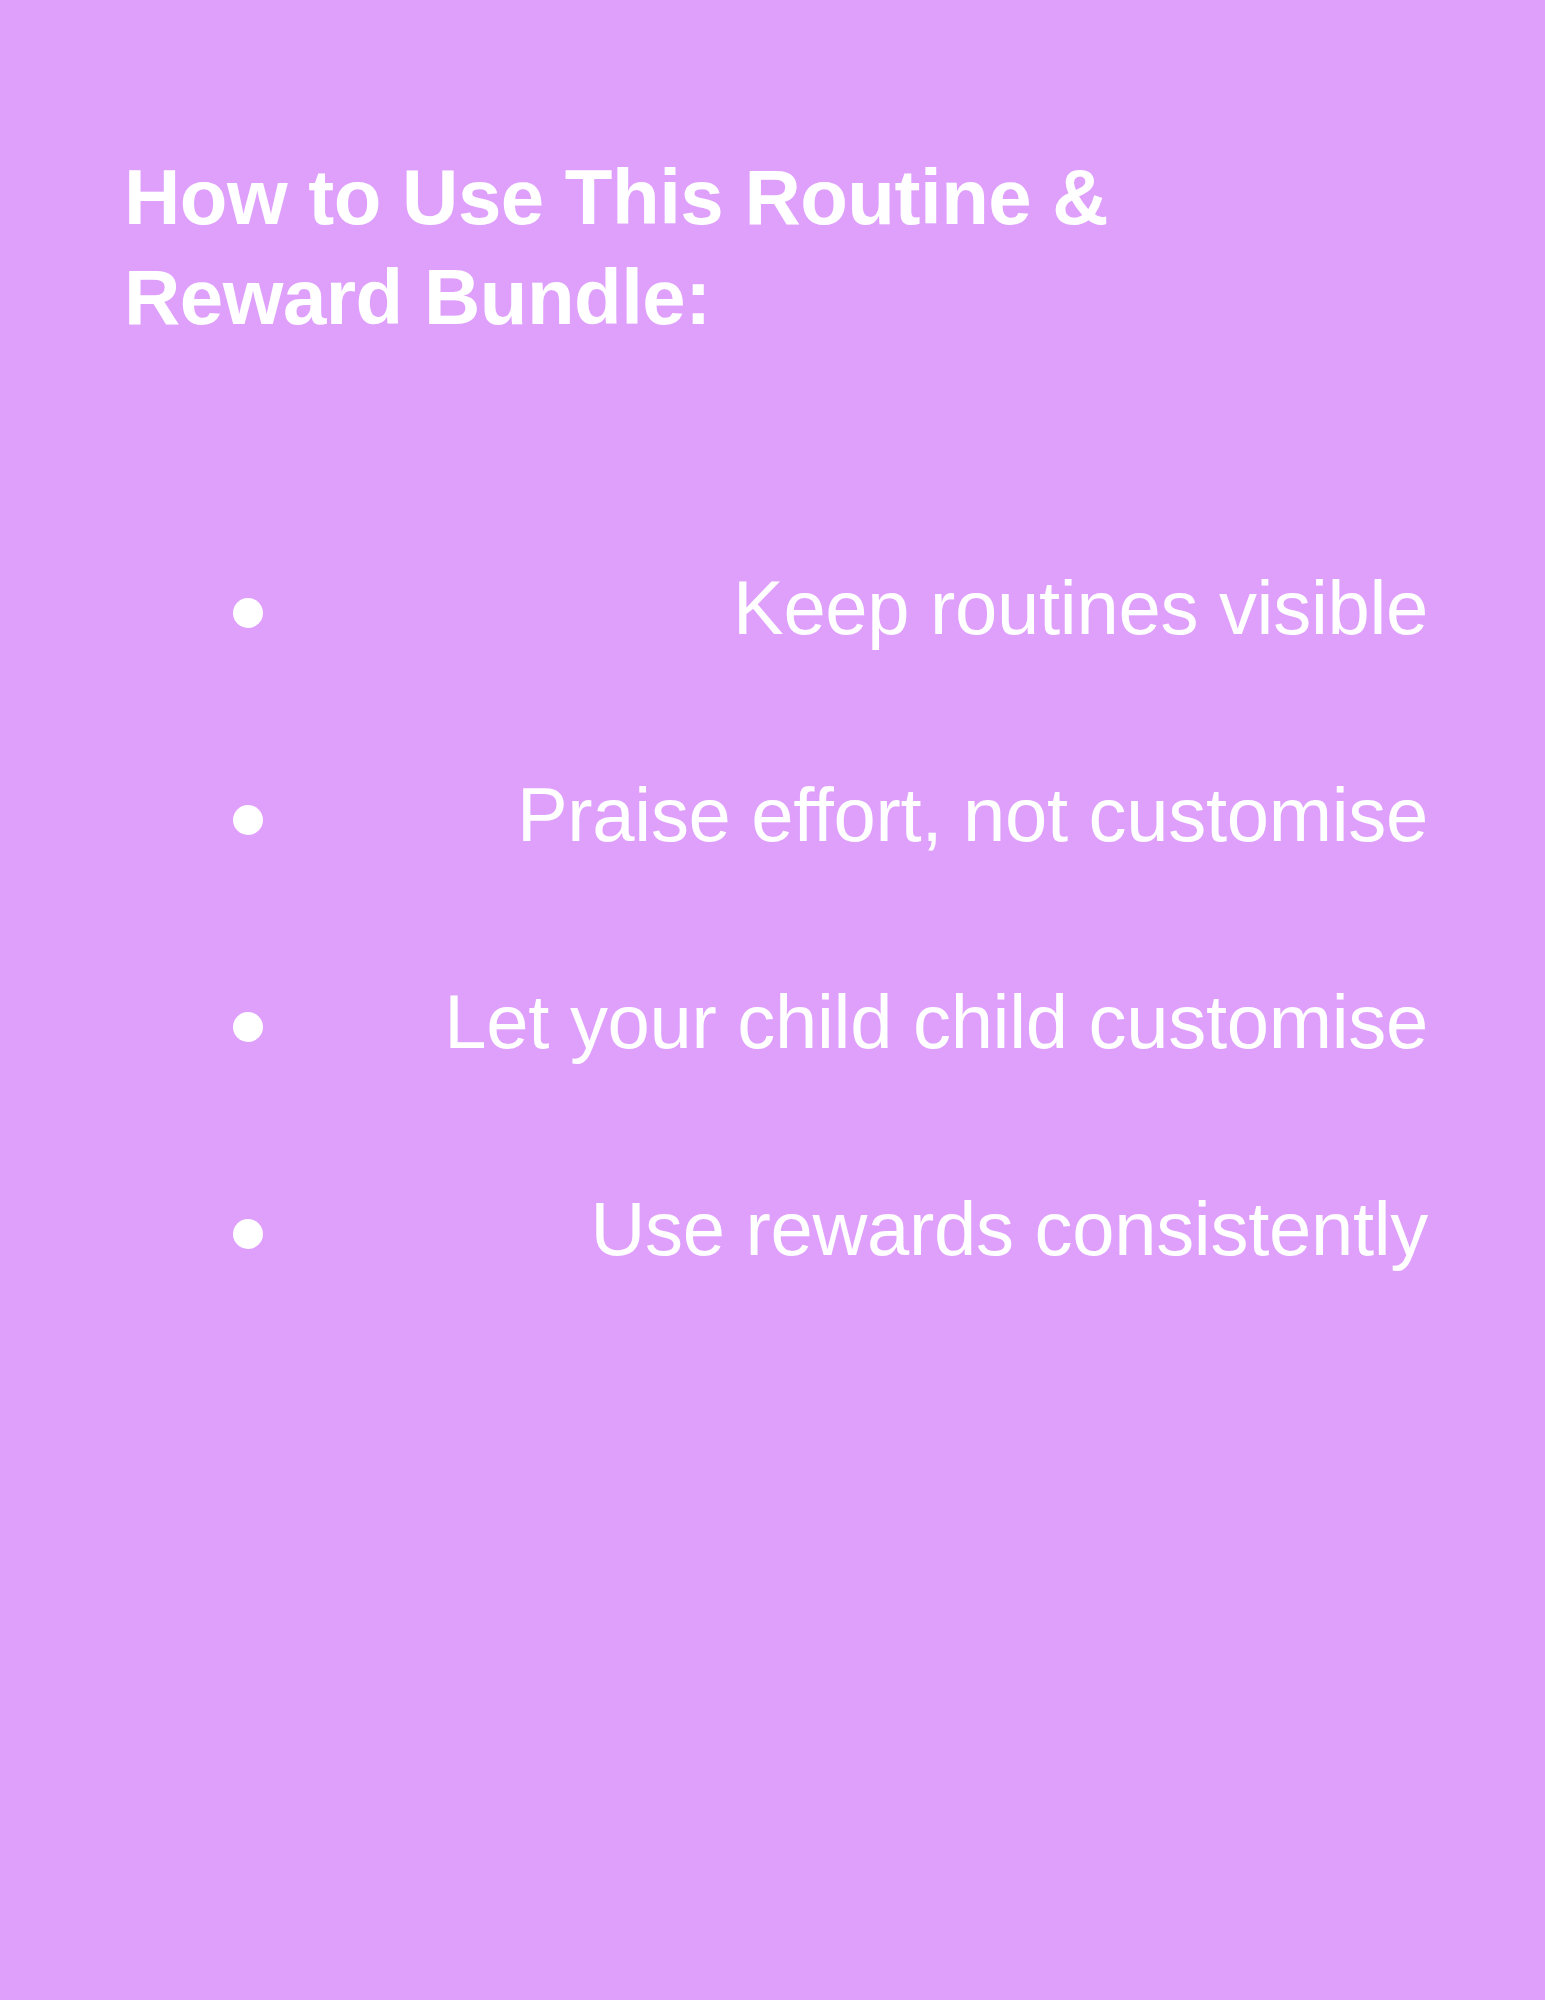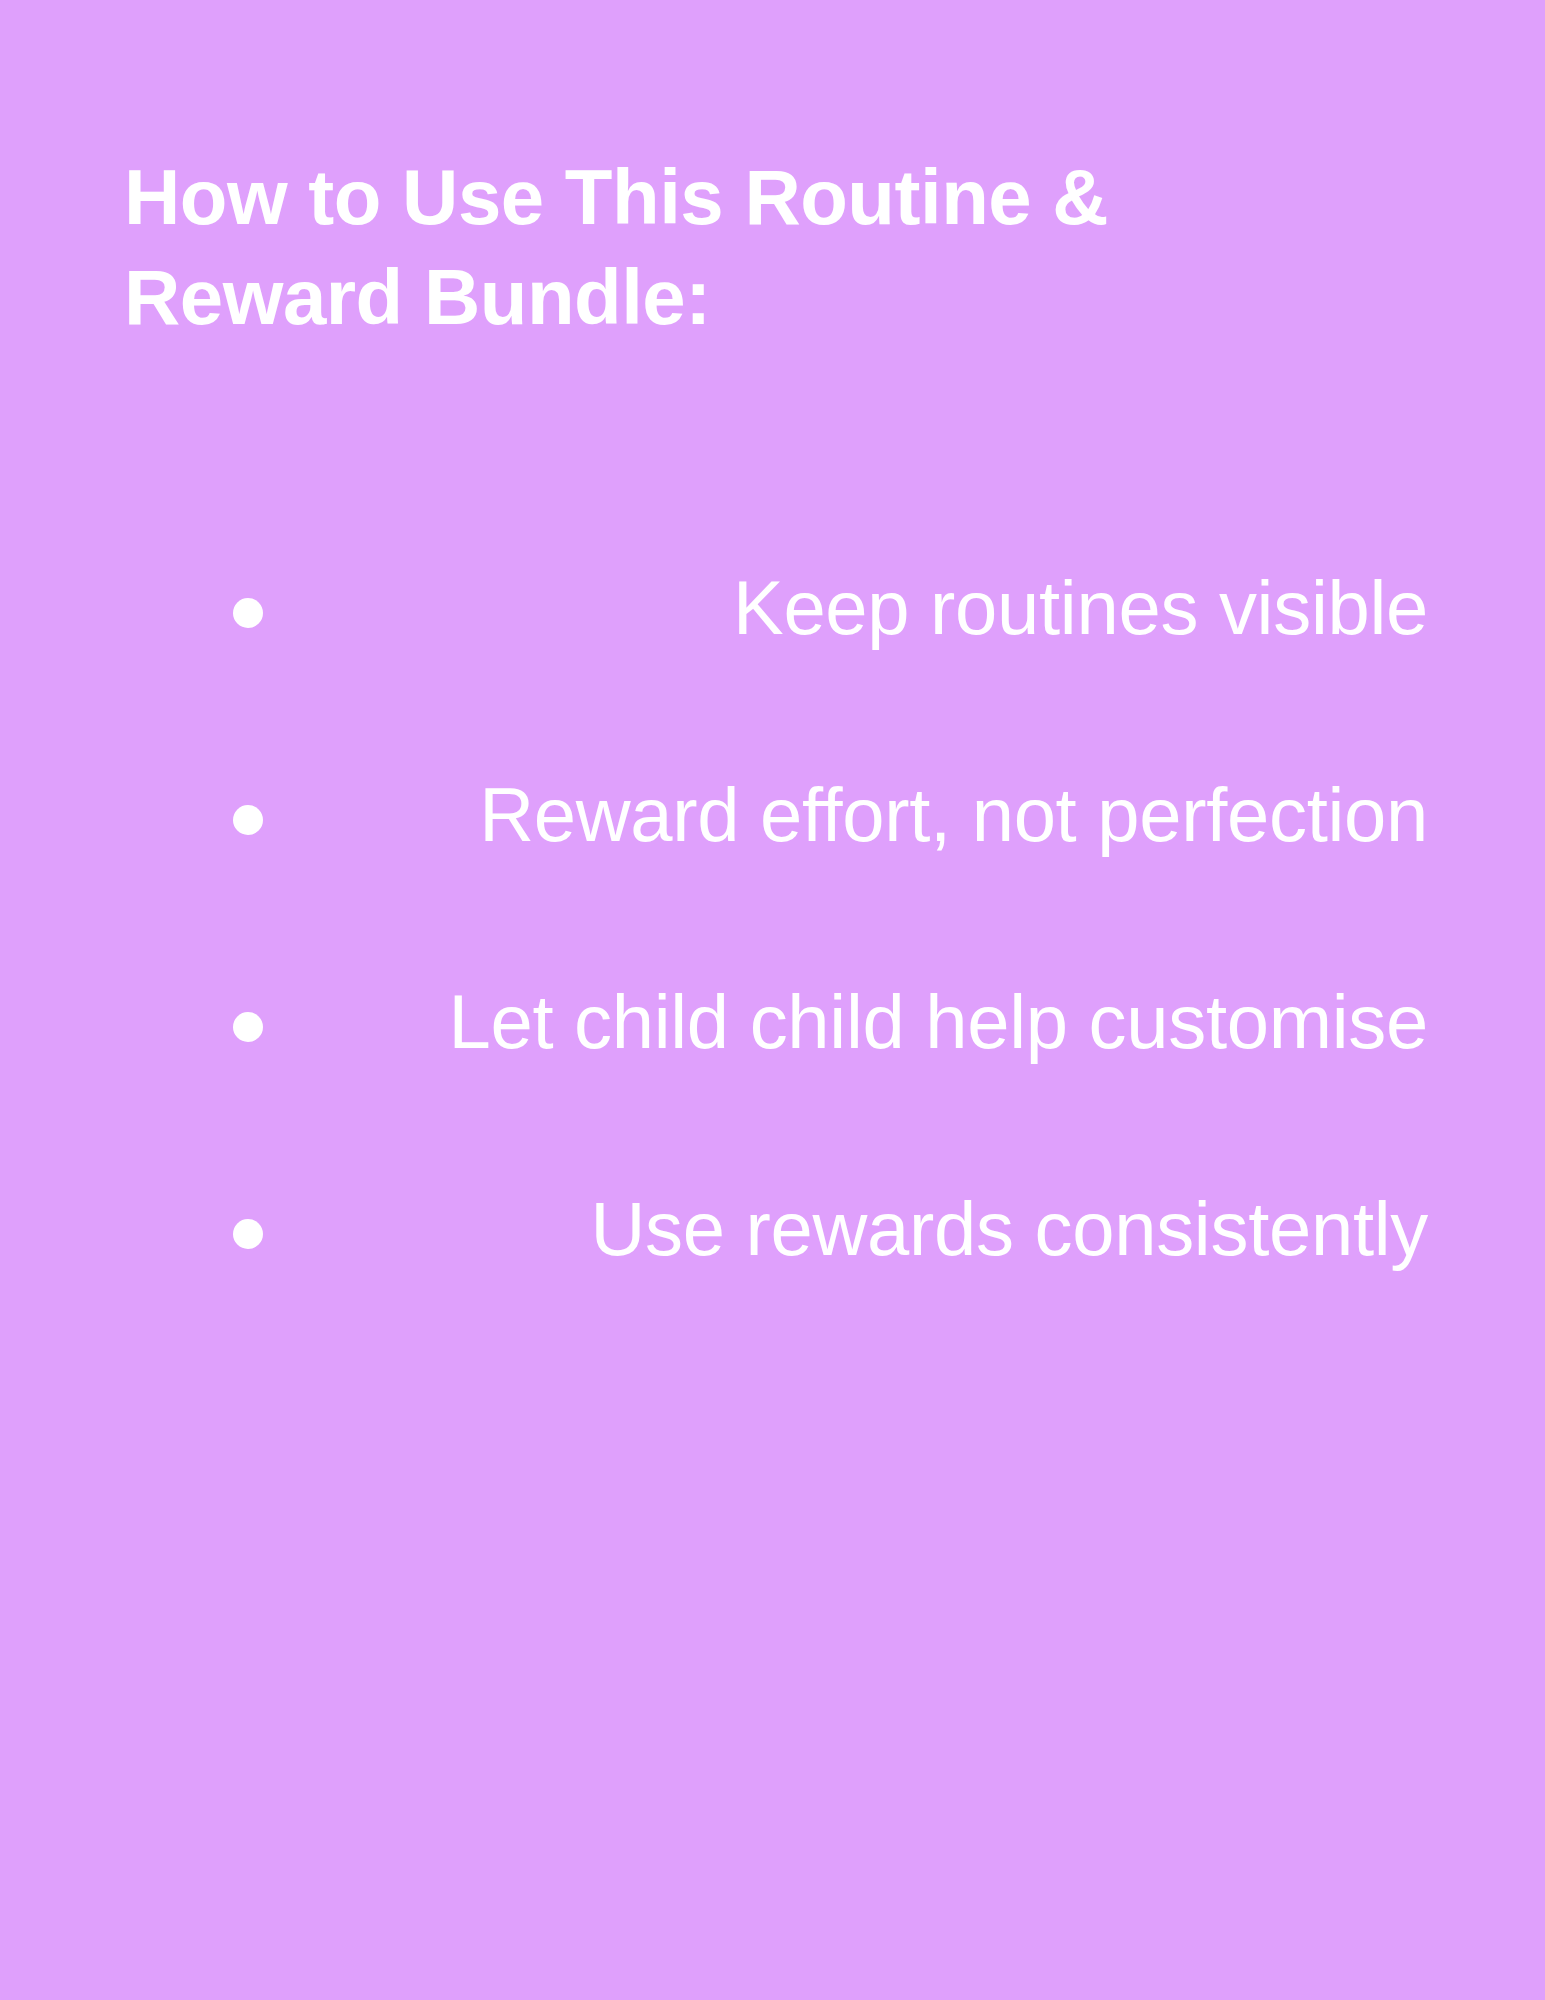--- a/index.html
+++ b/index.html
@@ -81,26 +81,26 @@
 
   <ul class="bullet-list">
 
     <li class="bullet-item">
       <span class="bullet-dot"></span>
       <span class="bullet-text">Keep routines visible</span>
     </li>
 
     <li class="bullet-item">
       <span class="bullet-dot"></span>
-      <span class="bullet-text">Reward effort, not perfection</span>
+      <span class="bullet-text">Praise effort, not customise</span>
     </li>
 
     <li class="bullet-item">
       <span class="bullet-dot"></span>
-      <span class="bullet-text">Let child child help customise</span>
+      <span class="bullet-text">Let your child child customise</span>
     </li>
 
     <li class="bullet-item">
       <span class="bullet-dot"></span>
       <span class="bullet-text">Use rewards consistently</span>
     </li>
 
   </ul>
 </div>
 

